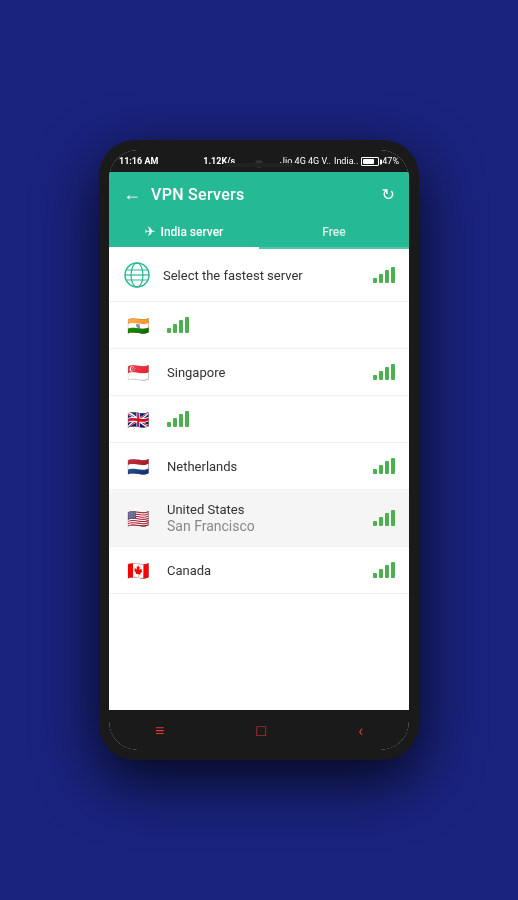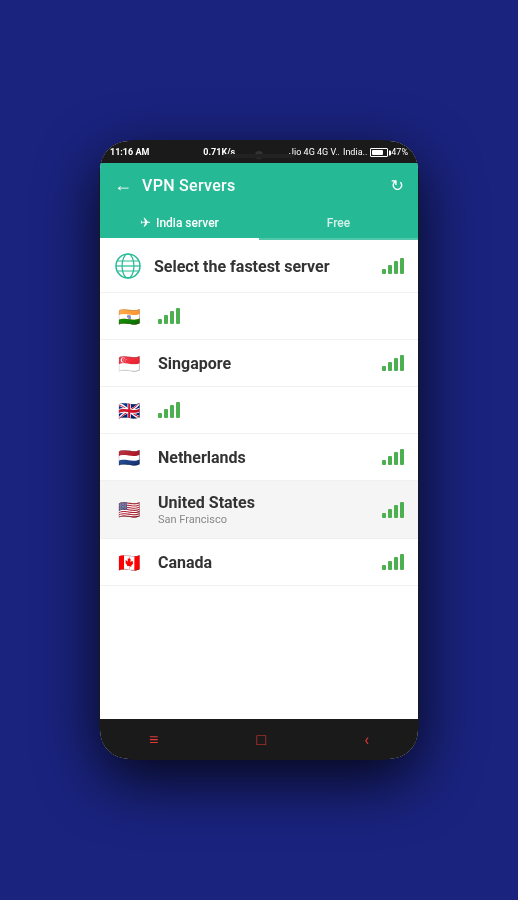--- a/index.html
+++ b/index.html
@@ -9,21 +9,21 @@
       justify-content: center;
       align-items: center;
       min-height: 100vh;
       font-family: 'Roboto', Arial, sans-serif;
     }
     .phone-outer {
       width: 320px;
       height: 620px;
       background: #1a1a1a;
       border-radius: 36px;
-      padding: 1px;
+      padding: 10px;
       box-shadow: 0 20px 60px rgba(0,0,0,0.8);
       position: relative;
     }
     .phone-inner {
       width: 100%;
       height: 100%;
       background: #000;
       border-radius: 28px;
       overflow: hidden;
       position: relative;
@@ -193,26 +193,26 @@
       margin-right: 12px;
       flex-shrink: 0;
       display: flex;
       align-items: center;
       justify-content: center;
     }
     .server-info {
       flex: 1;
     }
     .server-name {
-      font-size: 16px;
+      font-size: 13px;
       color: #333;
-      font-weight: 700;
+      font-weight: 400;
     }
     .server-sub {
-      font-size: 11px;
+      font-size: 14px;
       color: #888;
       margin-top: 1px;
     }
     .signal-bars {
       display: flex;
       align-items: flex-end;
       gap: 2px;
       height: 16px;
     }
     .bar {
@@ -243,21 +243,21 @@
 <body>
 
 <div class="phone-outer">
   <div class="phone-inner">
     <div class="camera"></div>
     <div class="speaker"></div>
     <div class="screen">
 
       <div class="status-bar">
         <span class="status-left">11:16 AM</span>
-        <span class="status-left">0.71K/s</span>
+        <span class="status-left">1.12K/s</span>
         <div class="status-right">
           <span>Jio 4G 4G V..</span>
           <span>India..</span>
           <span class="battery-icon">
               <span class="battery-fill"></span>
             </span>
           <span>47%</span>
         </div>
       </div>
 

